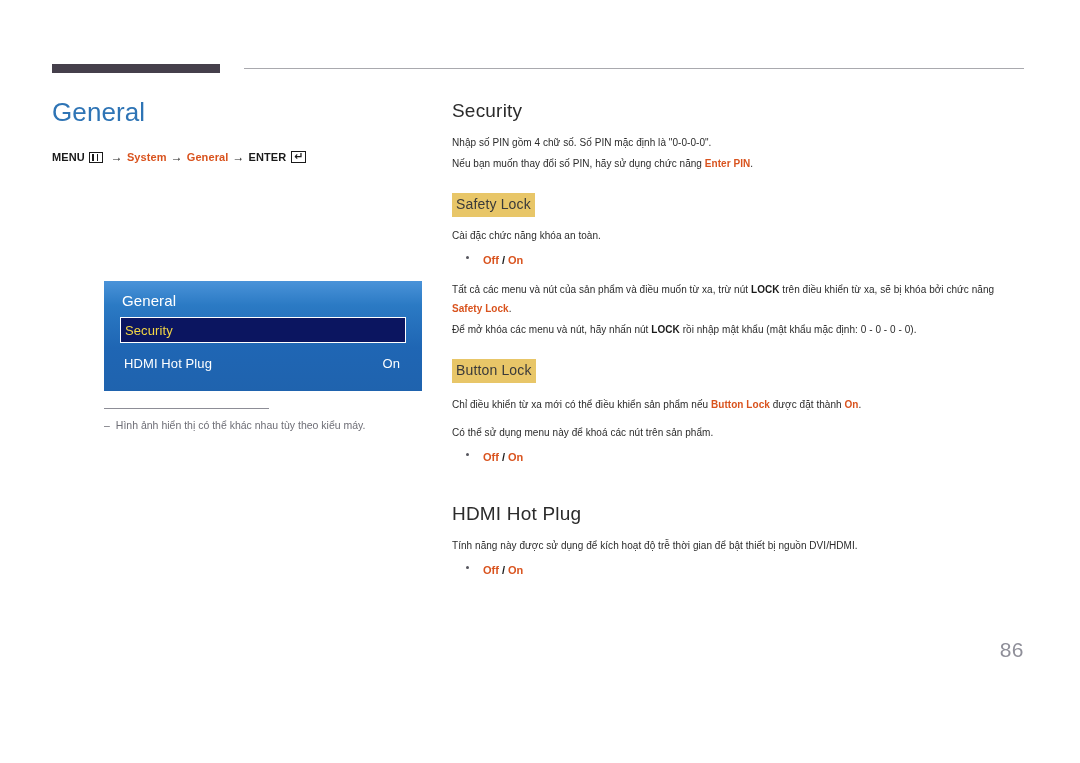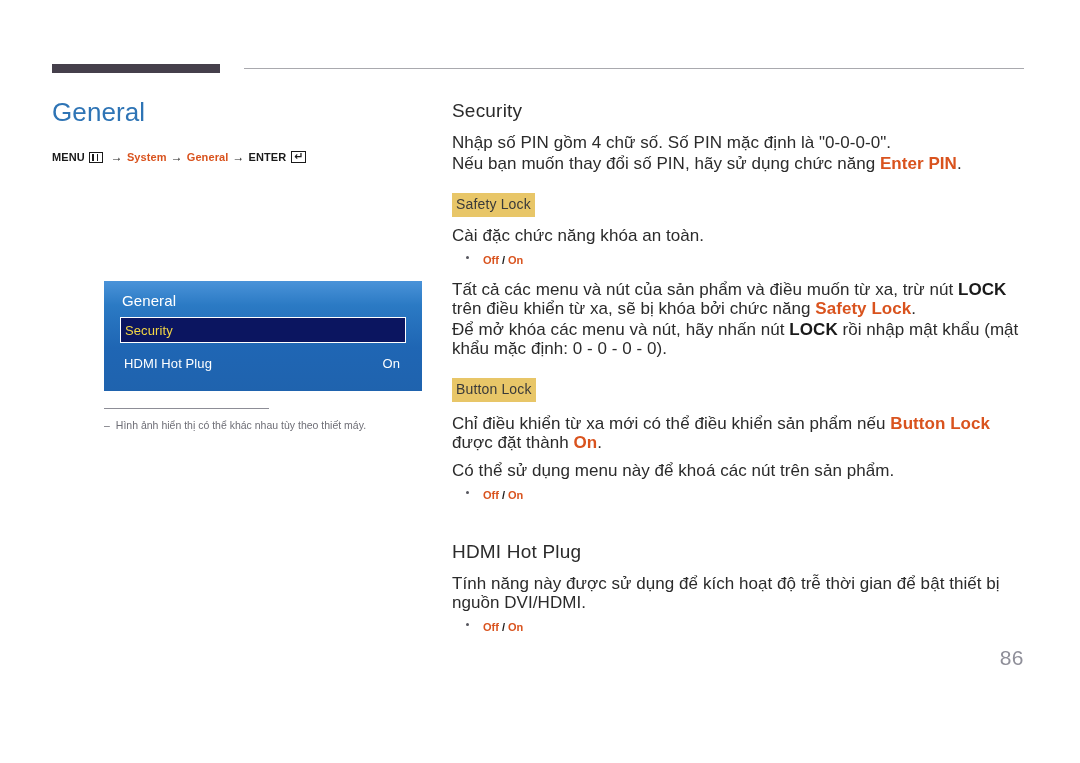--- a/index.html
+++ b/index.html
@@ -189,21 +189,21 @@
   .sec-h1 {
     font-size: 19px;
     line-height: 26px;
     color: #2b2b2b;
     font-weight: 400;
     letter-spacing: 0.2px;
   }
   .sec-h1.spaced { margin-top: 36px; }
 
   .para {
-    font-size: 17px;
+    font-size: 10px;
     line-height: 19px;
     color: #2b2b2b;
     margin-top: 9px;
     letter-spacing: 0.05px;
   }
   .para.tight { margin-top: 2px; }
   .para.gap   { margin-top: 12px; }
 
   .accent { color: #d9531e; font-weight: bold; }
   .bold   { color: #1a1a1a; font-weight: bold; }
@@ -237,21 +237,21 @@
     top: -3px;
     flex: 0 0 auto;
   }
   .bullet .opts { color: #1a1a1a; font-weight: bold; }
   .bullet .opts .accent { font-weight: bold; }
 
   
   .page-num {
     position: absolute;
     right: 56px;
-    bottom: 32px;
+    bottom: 40px;
     font-size: 21px;
     color: #8f8f99;
     letter-spacing: 0.5px;
   }
 </style>
 </head>
 <body>
 
 <div class="page">
 
@@ -289,21 +289,21 @@
       <div class="osd-row">
         <span class="osd-label">HDMI Hot Plug</span>
         <span class="osd-value">On</span>
       </div>
     </div>
 
     <div class="footnote-wrap">
       <div class="footnote-rule"></div>
       <div class="footnote">
         <span class="dash">‒</span>
-        <span>Hình ảnh hiển thị có thể khác nhau tùy theo thiết máy.</span>
+        <span>Hình ảnh hiển thị có thể khác nhau tùy theo kiểu máy.</span>
       </div>
     </div>
   </div>
 
   <div class="right-col">
 
     
     <div class="sec-h1">Security</div>
     <div class="para">Nhập số PIN gồm 4 chữ số. Số PIN mặc định là "0-0-0-0".</div>
     <div class="para tight">

